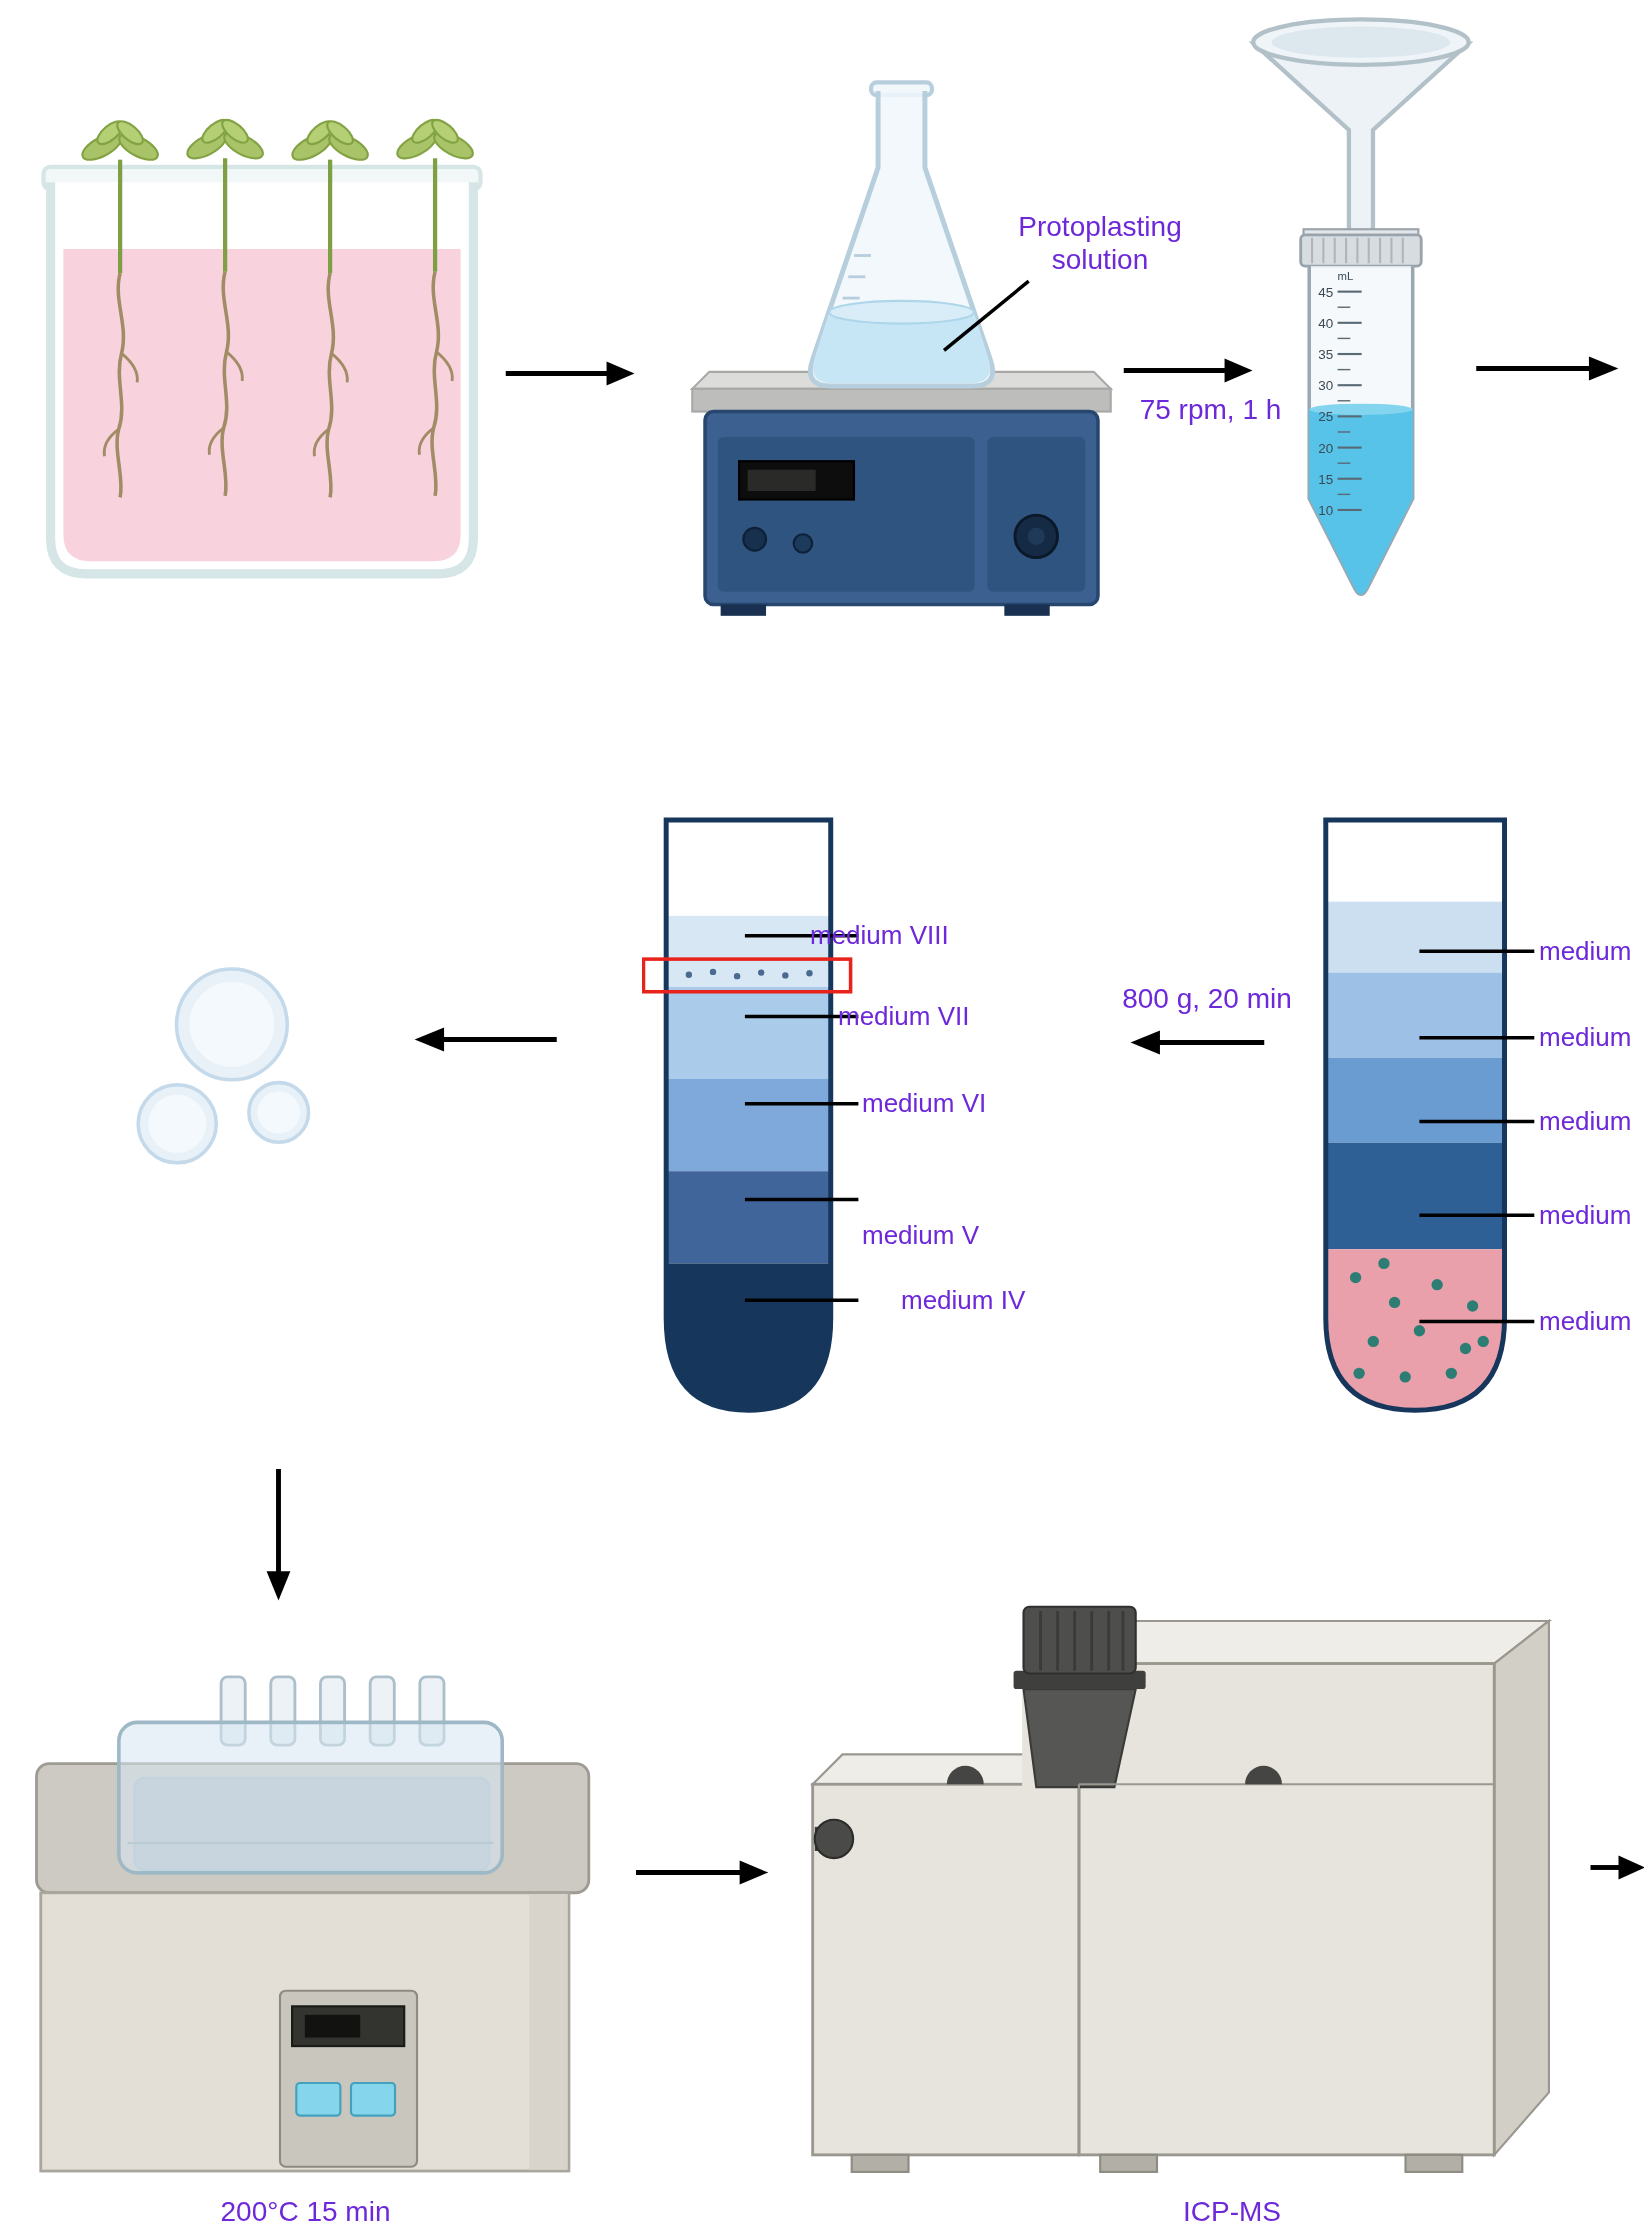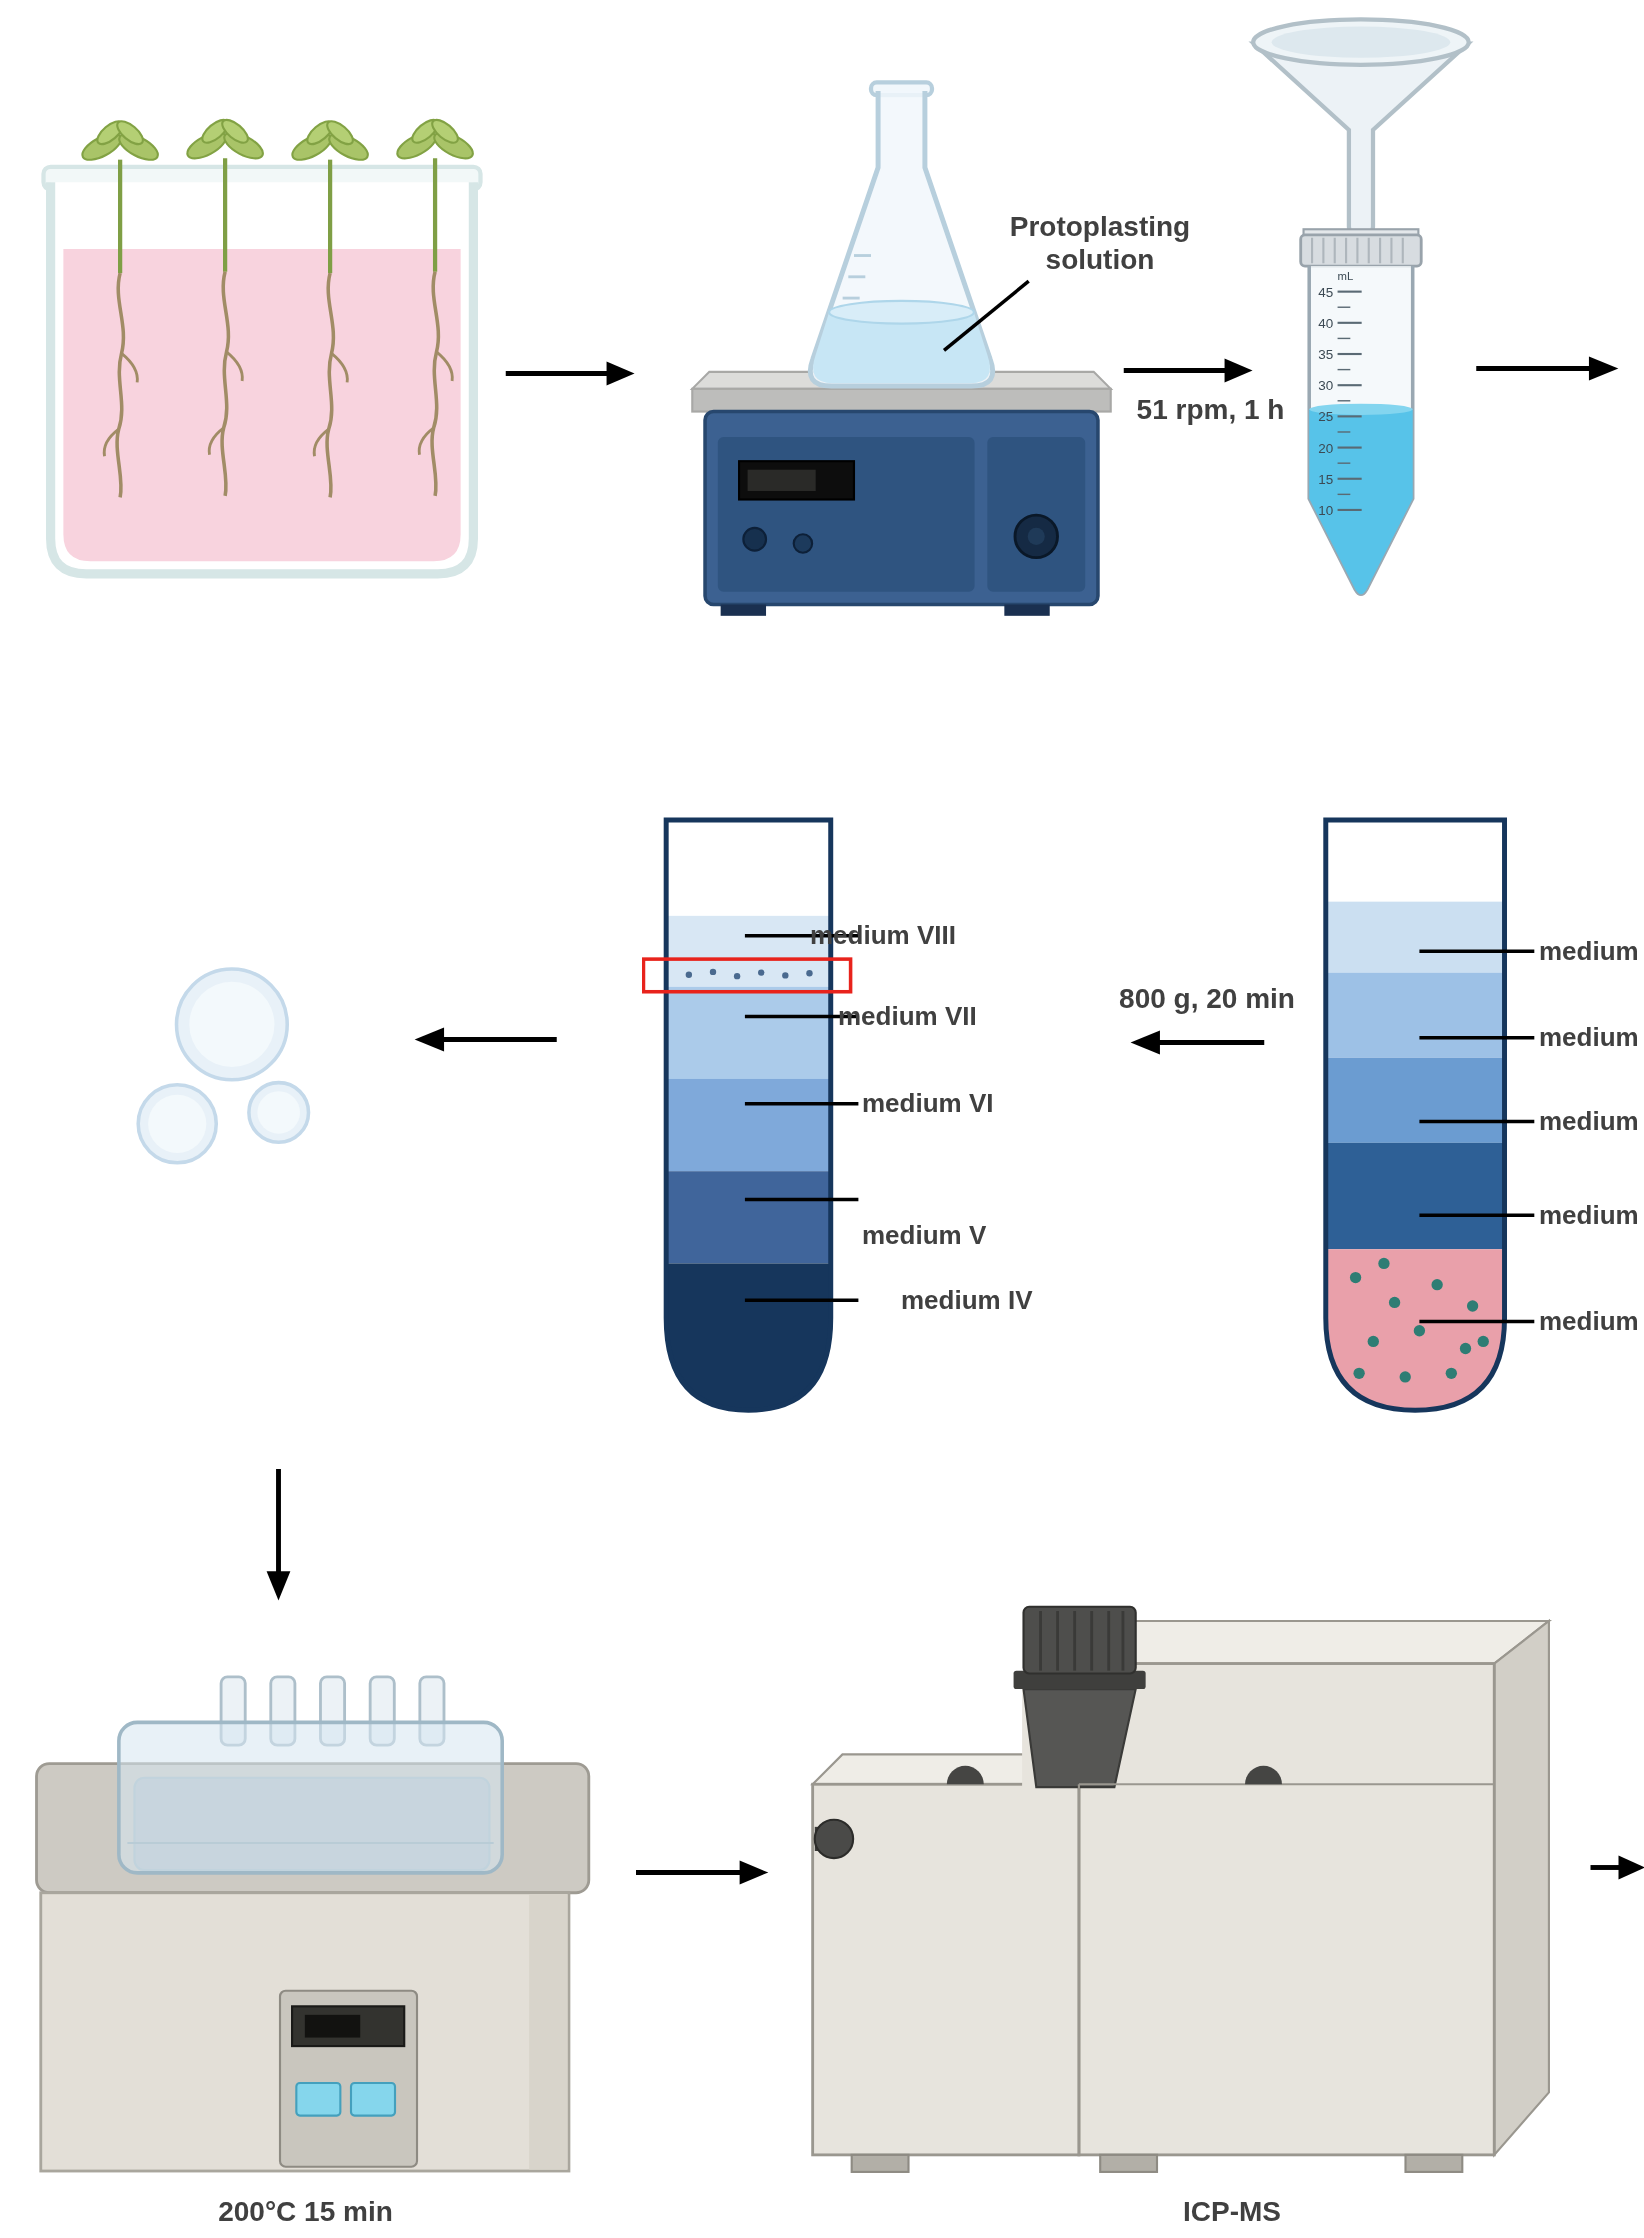--- a/index.html
+++ b/index.html
@@ -1,20 +1,20 @@
 <!DOCTYPE html>
 <html style="font-size:11.4px"><head>
 <meta charset="utf-8">
 <style>
   * { margin:0; padding:0; box-sizing:border-box; }
   html, body { width:1645px; height:2239px; }
   body { position:relative; background:#ffffff; overflow:hidden;
          font-family:"Liberation Sans", sans-serif; }
   .abs { position:absolute; }
-  .lbl { position:absolute; font-weight:bold; color:#404040; white-space:nowrap; }
+  .lbl { position:absolute; font-weight:normal; color:#6d28d9; white-space:nowrap; }
   .center { text-align:center; }
   .pre { white-space:pre-line; }
   .cond { font-size:28px; line-height:33px; }
   .medium-label { font-size:26px; line-height:31px; }
   svg { display:block; }
 </style>
 </head>
 <body>
 
 <svg class="abs" style="left:35px;top:114px" width="454" height="490" viewBox="0 0 640 690">
@@ -81,21 +81,21 @@
 <div class="lbl cond center pre abs" style="left:965px;top:210px;width:270px">Protoplasting
 solution</div>
 <svg class="abs" style="left:938px;top:277px" width="96" height="79" viewBox="0 0 135 112">
   <line x1="128" y1="6" x2="8" y2="104" stroke="#000000" stroke-width="5"></line>
 </svg>
 
 <svg class="abs" style="left:1123px;top:353px" width="131" height="35" viewBox="0 0 185 50">
   <line x1="0" y1="25" x2="148" y2="25" stroke="#000000" stroke-width="7"></line>
   <polygon points="144,8 184,25 144,42" fill="#000000"></polygon>
 </svg>
-<div class="lbl cond center" style="left:1090px;top:393px;width:241px">51 rpm, 1 h</div>
+<div class="lbl cond center" style="left:1090px;top:393px;width:241px">75 rpm, 1 h</div>
 
 <svg class="abs" style="left:1244px;top:8.5px" width="241" height="600" viewBox="0 0 340 845">
   <g>
     <path d="M14,48 L148,170 L148,306 Q148,322 165,322 Q182,322 182,306 L182,170 L316,48 Z" fill="#e9f0f4" fill-opacity="0.85" stroke="#b2c0c8" stroke-width="6"></path>
     <ellipse cx="165" cy="46" rx="152" ry="32" fill="#eef4f7" stroke="#b2c0c8" stroke-width="6"></ellipse>
     <ellipse cx="165" cy="46" rx="126" ry="22" fill="#dde8ee"></ellipse>
   </g>
   <g>
     <rect x="84" y="310" width="162" height="12" fill="#e3e7ea" stroke="#99a3ab" stroke-width="3"></rect>
     <rect x="80" y="318" width="170" height="44" rx="6" fill="#d7dce0" stroke="#99a3ab" stroke-width="4"></rect>

